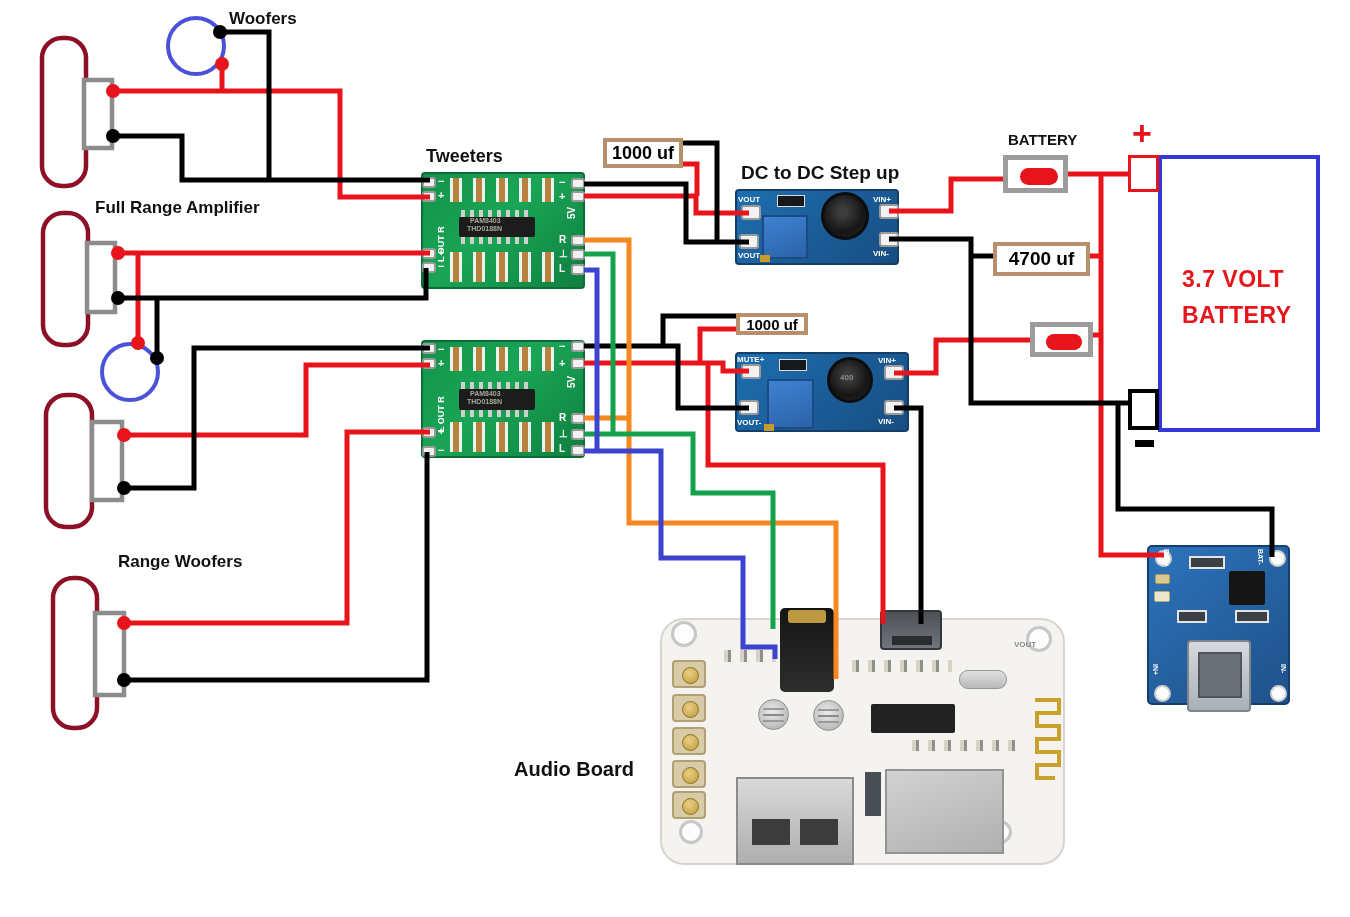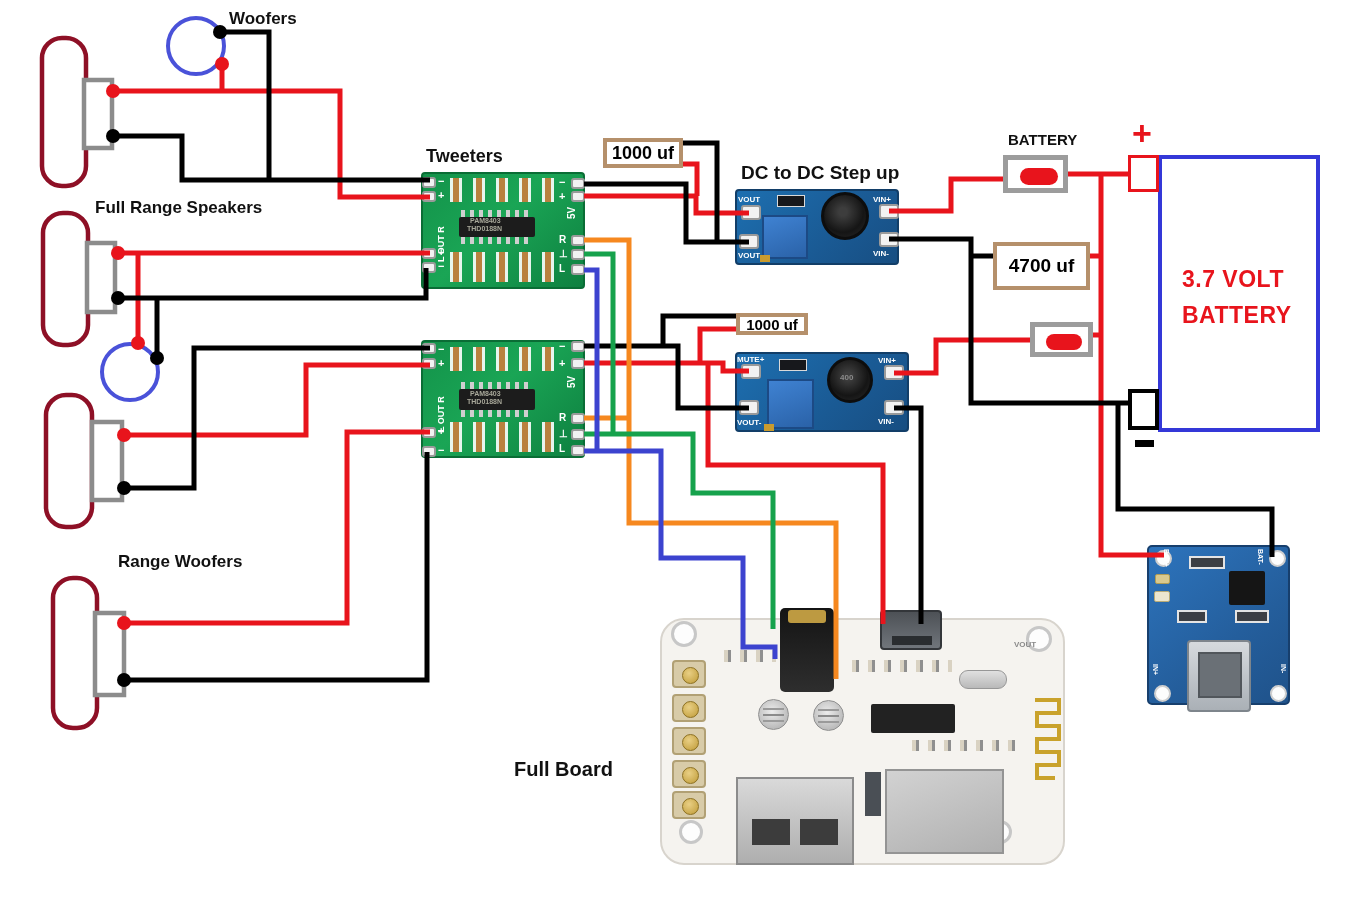--- a/index.html
+++ b/index.html
@@ -40,21 +40,21 @@
   
   .swbox{position:absolute;z-index:30;background:#fff;border:5px solid #9c9c9c;}
   .sw1{left:1003px;top:155px;width:65px;height:38px;}
   .sw2{left:1030px;top:322px;width:63px;height:35px;}
   .pill{position:absolute;background:#e8141c;border-radius:9px;}
   .sw1 .pill{left:12px;top:8px;width:38px;height:17px;}
   .sw2 .pill{left:11px;top:7px;width:36px;height:16px;}
   .capbox{position:absolute;z-index:30;background:#fff;border:4px solid #b5906b;color:#000;font-weight:bold;display:flex;align-items:center;justify-content:center;}
   .cap1{left:603px;top:138px;width:80px;height:30px;font-size:18px;}
   .cap2{left:736px;top:313px;width:72px;height:22px;font-size:15px;}
-  .cap3{left:993px;top:242px;width:97px;height:48px;font-size:19px;}
+  .cap3{left:993px;top:242px;width:97px;height:34px;font-size:19px;}
   .battery{position:absolute;z-index:8;left:1158px;top:155px;width:162px;height:277px;background:#fff;border:4px solid #3438d8;}
   .batttext{position:absolute;left:20px;top:102px;color:#e8141c;font-weight:bold;font-size:23px;line-height:36px;letter-spacing:.5px;}
   .batterm{position:absolute;z-index:30;background:#fff;}
   .batplus{left:1128px;top:155px;width:31px;height:37px;border:3px solid #e8141c;}
   .batminus{left:1128px;top:389px;width:31px;height:41px;border:4px solid #000;}
   .plusglyph{position:absolute;z-index:40;left:1132px;top:114px;color:#e8141c;font-size:34px;font-weight:bold;}
   .minusdash{position:absolute;z-index:40;left:1135px;top:440px;width:19px;height:7px;background:#000;}
 
   
   .audio{position:absolute;z-index:10;left:660px;top:618px;width:405px;height:247px;background:#f5f3ef;border:2px solid #d8d4cd;border-radius:24px;}
@@ -260,26 +260,26 @@
       <circle cx="124" cy="623" r="7" fill="#e8141c"></circle>
       <circle cx="220" cy="32" r="7" fill="#000000"></circle>
       <circle cx="113" cy="136" r="7" fill="#000000"></circle>
       <circle cx="118" cy="298" r="7" fill="#000000"></circle>
       <circle cx="157" cy="358" r="7" fill="#000000"></circle>
       <circle cx="124" cy="488" r="7" fill="#000000"></circle>
       <circle cx="124" cy="680" r="7" fill="#000000"></circle>
     </svg>
 
   <div class="lbl lbl-tweeters">Woofers</div>
-  <div class="lbl lbl-fullrange">Full Range Speakers</div>
+  <div class="lbl lbl-fullrange">Full Range Amplifier</div>
   <div class="lbl lbl-miniwoofers">Range Woofers</div>
   <div class="lbl lbl-amplifier">Tweeters</div>
   <div class="lbl lbl-dcdc">DC to DC Step up</div>
   <div class="lbl lbl-switch">BATTERY</div>
-  <div class="lbl lbl-audio">Full Board</div>
+  <div class="lbl lbl-audio">Audio Board</div>
 
 <div class="pad" style="left: 422px; top: 177px; width: 14px; height: 11px;"></div>
     <div class="pad" style="left: 422px; top: 191px; width: 14px; height: 11px;"></div>
     <div class="pad" style="left: 422px; top: 248px; width: 14px; height: 11px;"></div>
     <div class="pad" style="left: 422px; top: 262px; width: 14px; height: 11px;"></div>
     <div class="pad" style="left: 571px; top: 178px; width: 14px; height: 11px;"></div>
     <div class="pad" style="left: 571px; top: 191px; width: 14px; height: 11px;"></div>
     <div class="pad" style="left: 571px; top: 235px; width: 14px; height: 11px;"></div>
     <div class="pad" style="left: 571px; top: 249px; width: 14px; height: 11px;"></div>
     <div class="pad" style="left: 571px; top: 264px; width: 14px; height: 11px;"></div>

